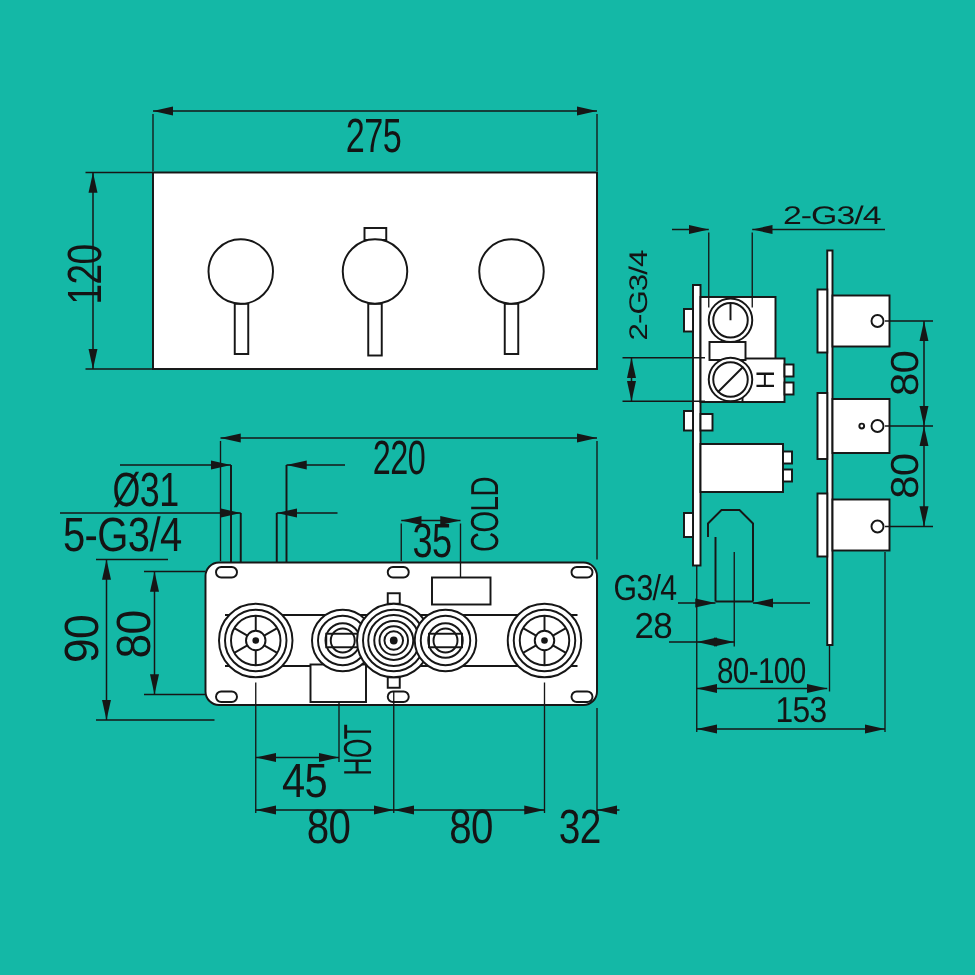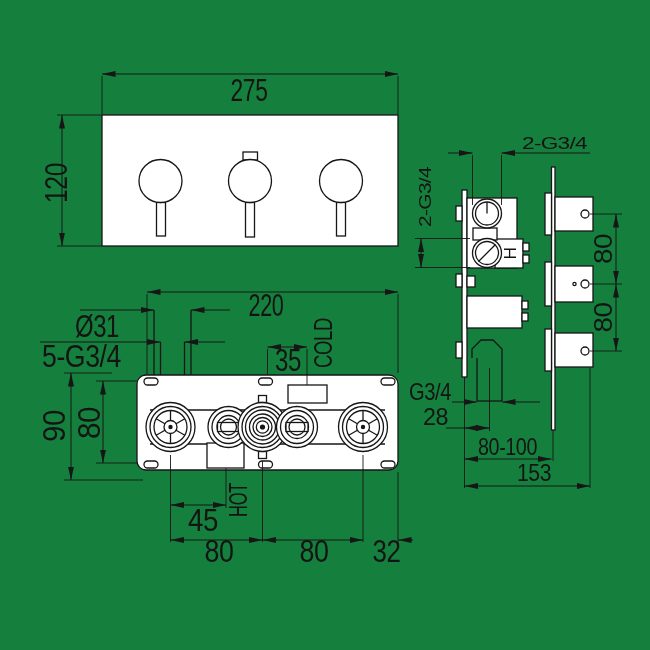--- a/index.html
+++ b/index.html
@@ -1,16 +1,16 @@
 <!DOCTYPE html>
 <html><head>
 <meta charset="utf-8">
 <style>
   html,body{margin:0;padding:0;background:#fff;}
-  .canvas{width:650px;height:650px;background:#15803d;position:relative;overflow:hidden;}
+  .canvas{width:650px;height:650px;background:#14b8a6;position:relative;overflow:hidden;}
   svg{display:block;}
   svg text{font-family:"Liberation Sans","DejaVu Sans",sans-serif;fill:#141414;letter-spacing:-0.5px;}
   .ln{stroke:#161616;stroke-width:1.3;fill:none;}
   .lnw{stroke:#161616;stroke-width:1.3;fill:#ffffff;}
   .dim{stroke:#161616;stroke-width:1;fill:none;}
   .ext{stroke:#161616;stroke-width:0.9;fill:none;}
   .t-big{font-size:32px;}
   .t-mid{font-size:26px;}
   .t-sm{font-size:24px;}
   .t-h{font-size:17px;}

